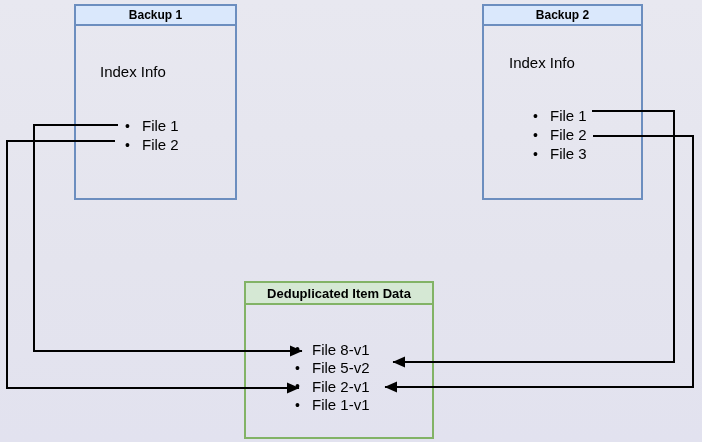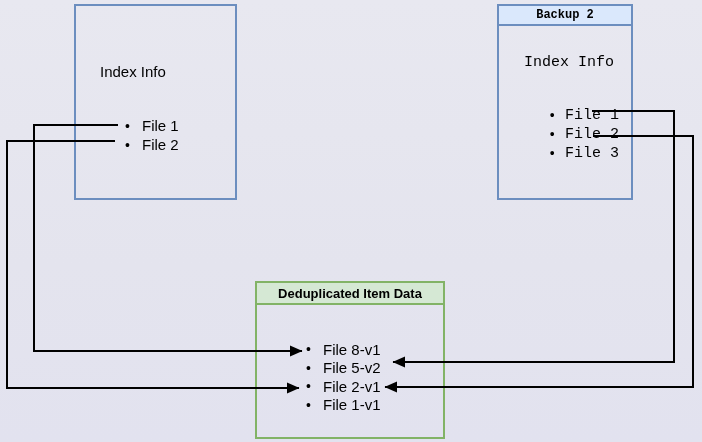--- a/index.html
+++ b/index.html
@@ -51,53 +51,54 @@
     position:absolute;left:0;top:0;
     pointer-events:none;
   }
 </style>
 </head>
 <body>
 
 <div class="canvas">
 
   <div class="box backup-box" style="left: 74px; top: 4px; width: 163px; height: 196px; border-color: rgb(108, 142, 191);">
+    <div class="box-header" style="background: rgb(218, 232, 252); border-color: rgb(108, 142, 191);">Backup 1</div>
     <div class="subtitle" style="left:24px;top:57px;">Index Info</div>
     <div class="file-list row-h19" style="left:44px;top:110px;">
         <div class="row">
           <span class="bullet">•</span>
           <span class="item-label">File 1</span>
         </div>
         <div class="row">
           <span class="bullet">•</span>
           <span class="item-label">File 2</span>
         </div>
       </div>
   </div>
 
-  <div class="box backup-box" style="left: 497px; top: 4px; width: 136px; height: 196px; border-color: rgb(108, 142, 191); font-family: Liberation Mono, monospace;">
+  <div class="box backup-box" style="left: 482px; top: 4px; width: 161px; height: 196px; border-color: rgb(108, 142, 191);">
     <div class="box-header" style="background: rgb(218, 232, 252); border-color: rgb(108, 142, 191);">Backup 2</div>
     <div class="subtitle" style="left:25px;top:48px;">Index Info</div>
     <div class="file-list row-h19" style="left:44px;top:100px;">
         <div class="row">
           <span class="bullet">•</span>
           <span class="item-label">File 1</span>
         </div>
         <div class="row">
           <span class="bullet">•</span>
           <span class="item-label">File 2</span>
         </div>
         <div class="row">
           <span class="bullet">•</span>
           <span class="item-label">File 3</span>
         </div>
       </div>
   </div>
 
-  <div class="box dedup-box" style="left: 255px; top: 281px; width: 190px; height: 158px; border-color: rgb(130, 179, 102);">
+  <div class="box dedup-box" style="left: 244px; top: 281px; width: 190px; height: 158px; border-color: rgb(130, 179, 102);">
     <div class="box-header" style="background: rgb(213, 232, 212); border-color: rgb(130, 179, 102);">Deduplicated Item Data</div>
     <div class="file-list row-h18" style="left:44px;top:57px;">
         <div class="row">
           <span class="bullet">•</span>
           <span class="item-label">File 8-v1</span>
         </div>
         <div class="row">
           <span class="bullet">•</span>
           <span class="item-label">File 5-v2</span>
         </div>

